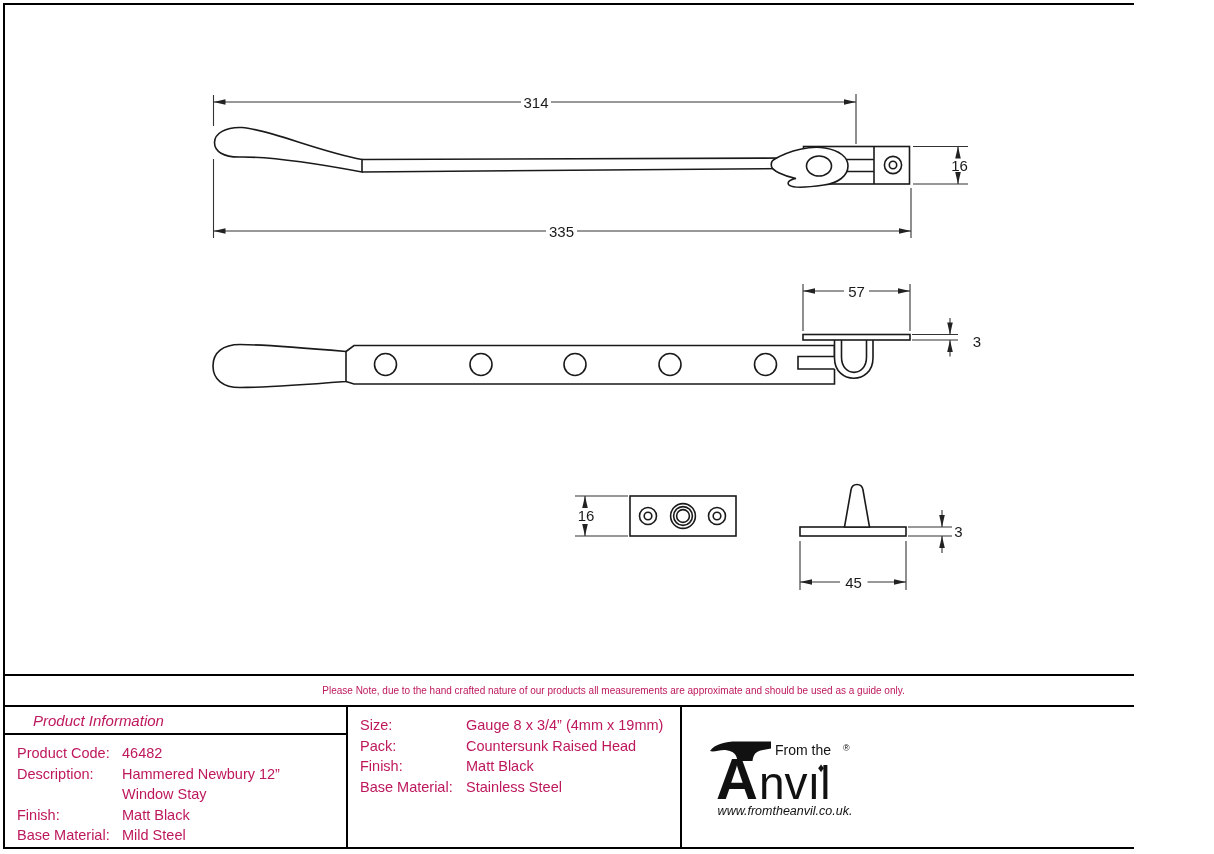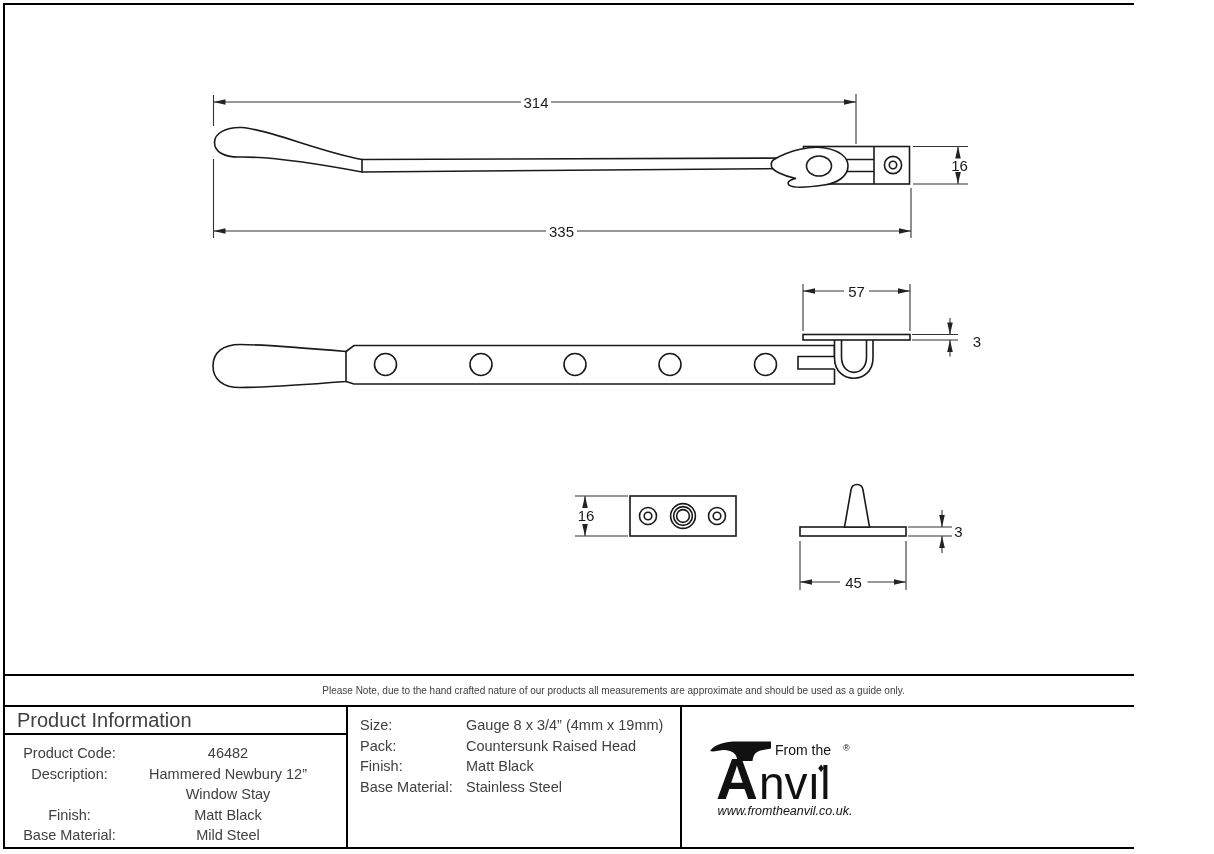--- a/index.html
+++ b/index.html
@@ -1,37 +1,37 @@
 <!DOCTYPE html>
 <html><head>
 <meta charset="utf-8">
 <style>
   html,body{margin:0;padding:0;background:#fff;}
   .page{position:relative;width:1134px;height:854px;background:#fff;overflow:hidden;
-        font-family:"Liberation Sans",sans-serif;color:#404040;}
+        font-family:"Liberation Sans",sans-serif;color:#be185d;}
   .outer-border{position:absolute;left:3px;top:3px;width:1206px;height:846px;
         border:2px solid #000;box-sizing:border-box;pointer-events:none;}
   svg text{font-family:"Liberation Sans",sans-serif;}
   .dim-txt{font-size:15px;fill:#1a1a1a;text-anchor:middle;dominant-baseline:central;}
   .obj{stroke:#1a1a1a;stroke-width:1.6;fill:none;}
   .objw{stroke:#1a1a1a;stroke-width:1.6;fill:#fff;}
   .dim{stroke:#333;stroke-width:1.1;fill:none;}
   .ah{fill:#222;stroke:none;}
   .note-row{position:absolute;left:5px;top:674px;width:1204px;height:33px;box-sizing:border-box;
         border-top:2px solid #000;border-bottom:2px solid #000;display:flex;align-items:center;
         padding-left:13px;font-size:10px;justify-content:center;}
   .spec{position:absolute;left:5px;top:707px;width:1204px;height:142px;display:flex;}
   .col{box-sizing:border-box;height:142px;}
   .col.b{border-right:2px solid #000;}
   .col-header{height:28px;box-sizing:border-box;border-bottom:2px solid #000;display:flex;
-        align-items:center;padding-left:12px;font-size:20px;}
+        align-items:center;padding-left:28px;font-size:15px;font-style:italic;}
   .col-body{padding:8px 8px 0 12px;font-size:14.5px;line-height:20.5px;}
   .kv{display:grid;grid-template-columns:105px 212px;}
   .kv3{display:grid;grid-template-columns:106px 1fr;}
-  .kv div{line-height:20.5px;text-align:center;}
+  .kv div{line-height:20.5px;}
   .logo-cell{display:flex;align-items:center;justify-content:center;}
 </style>
 </head>
 <body>
 
 <div class="page">
 
   <svg width="1214" height="672" viewBox="0 0 1214 672">
     <defs>
       <pattern id="hammer" width="7" height="12" patternUnits="userSpaceOnUse">

